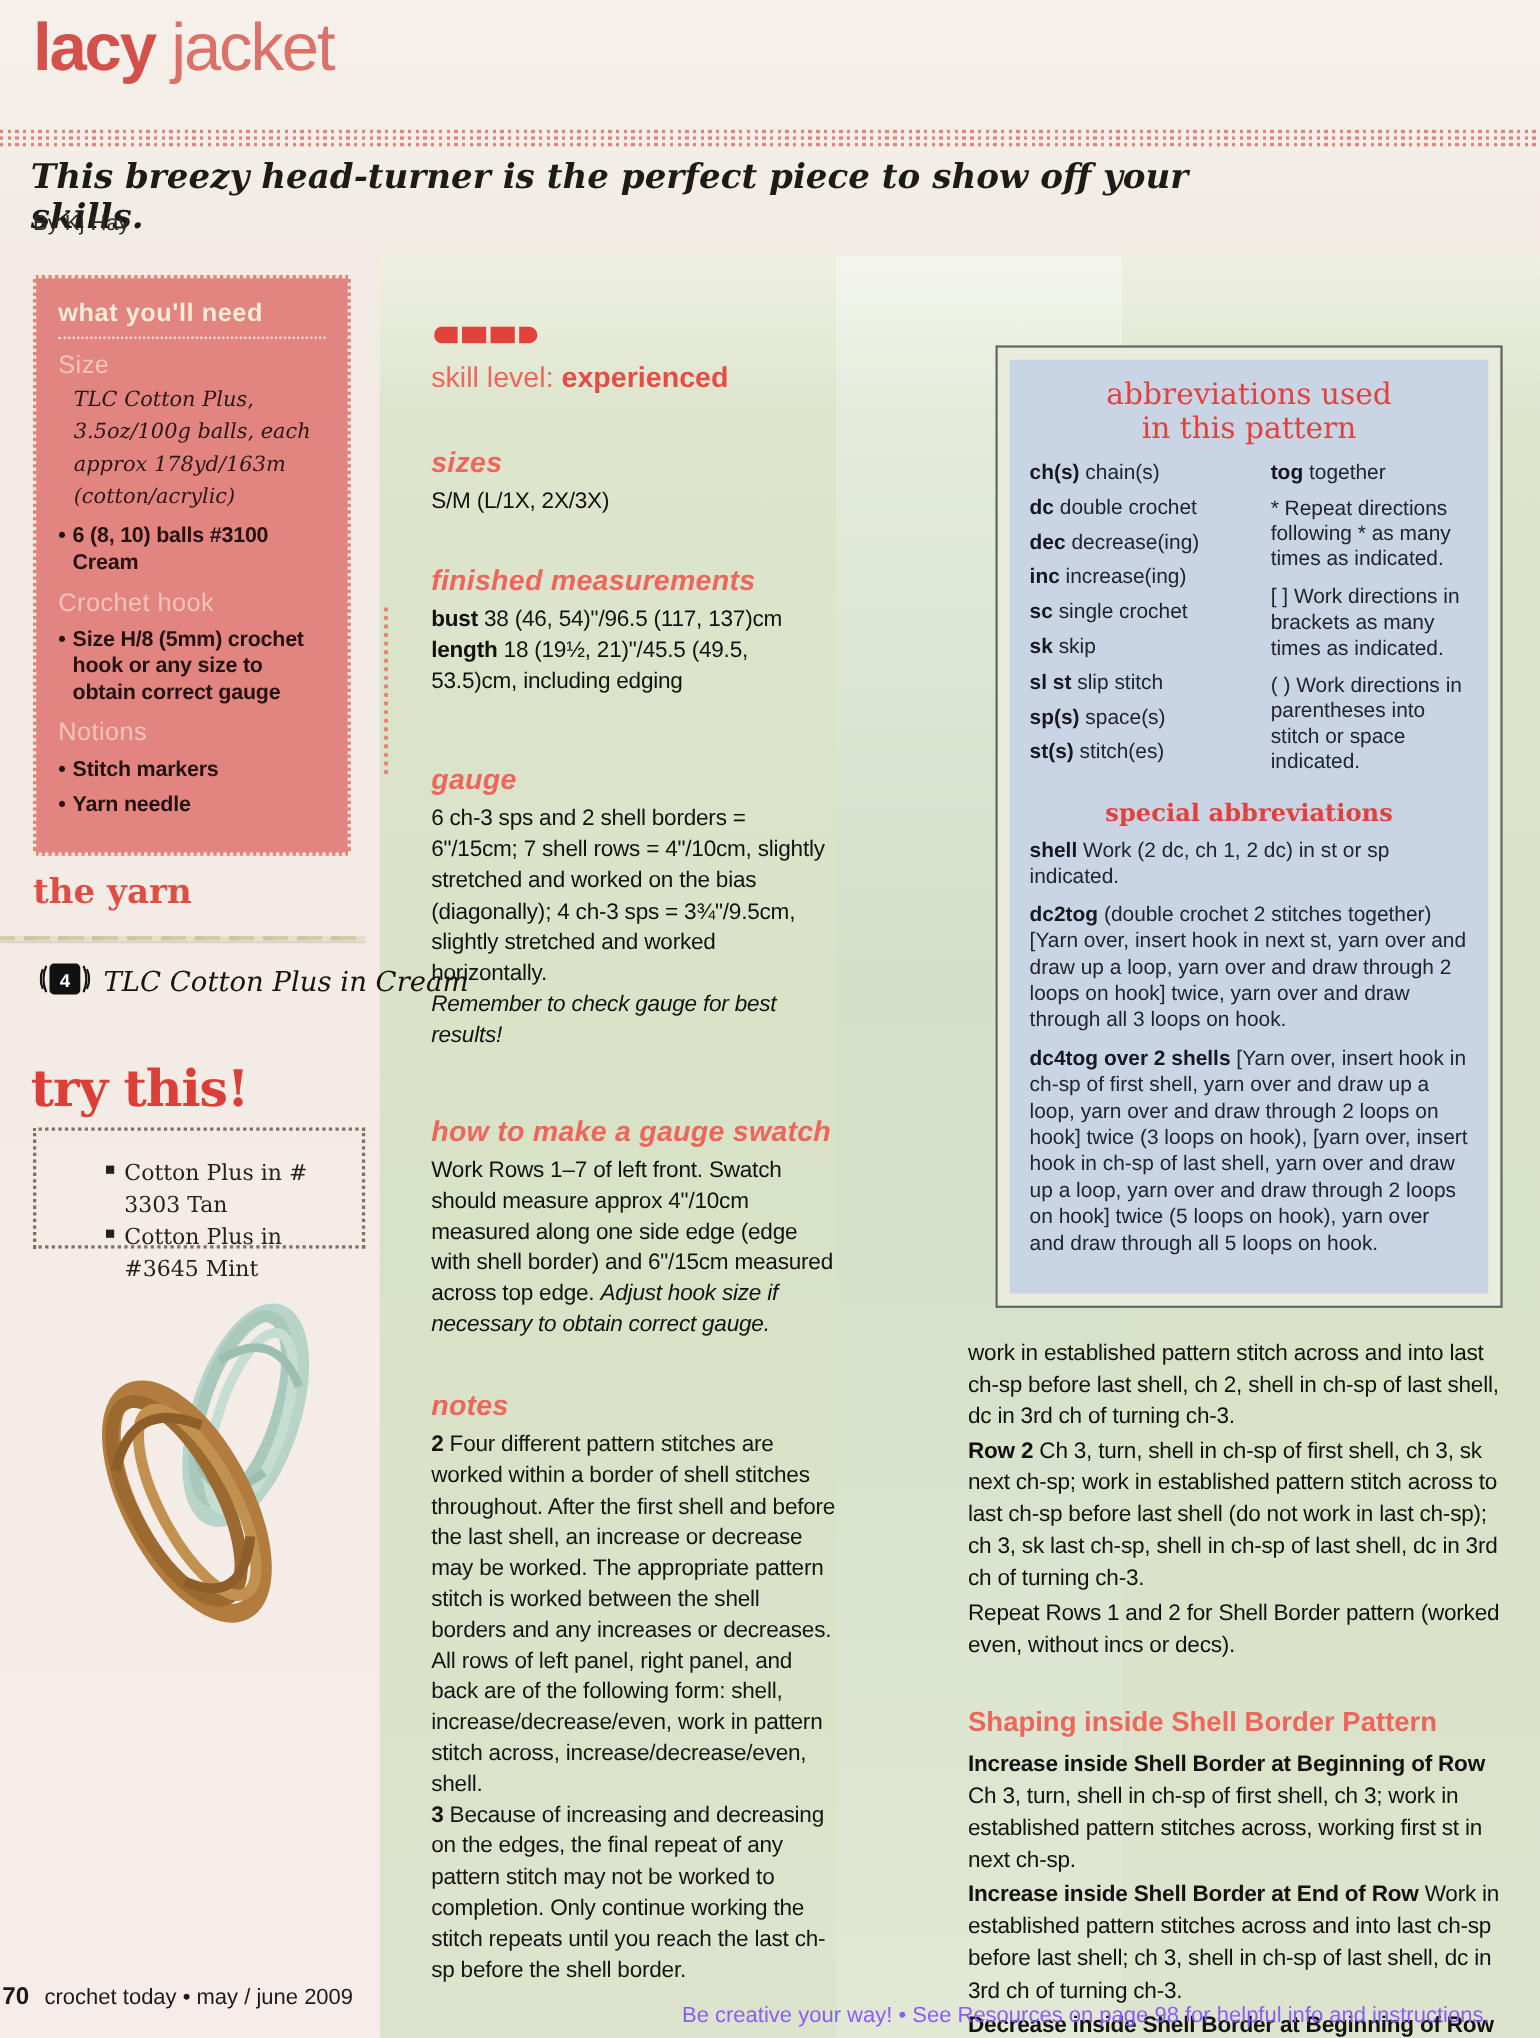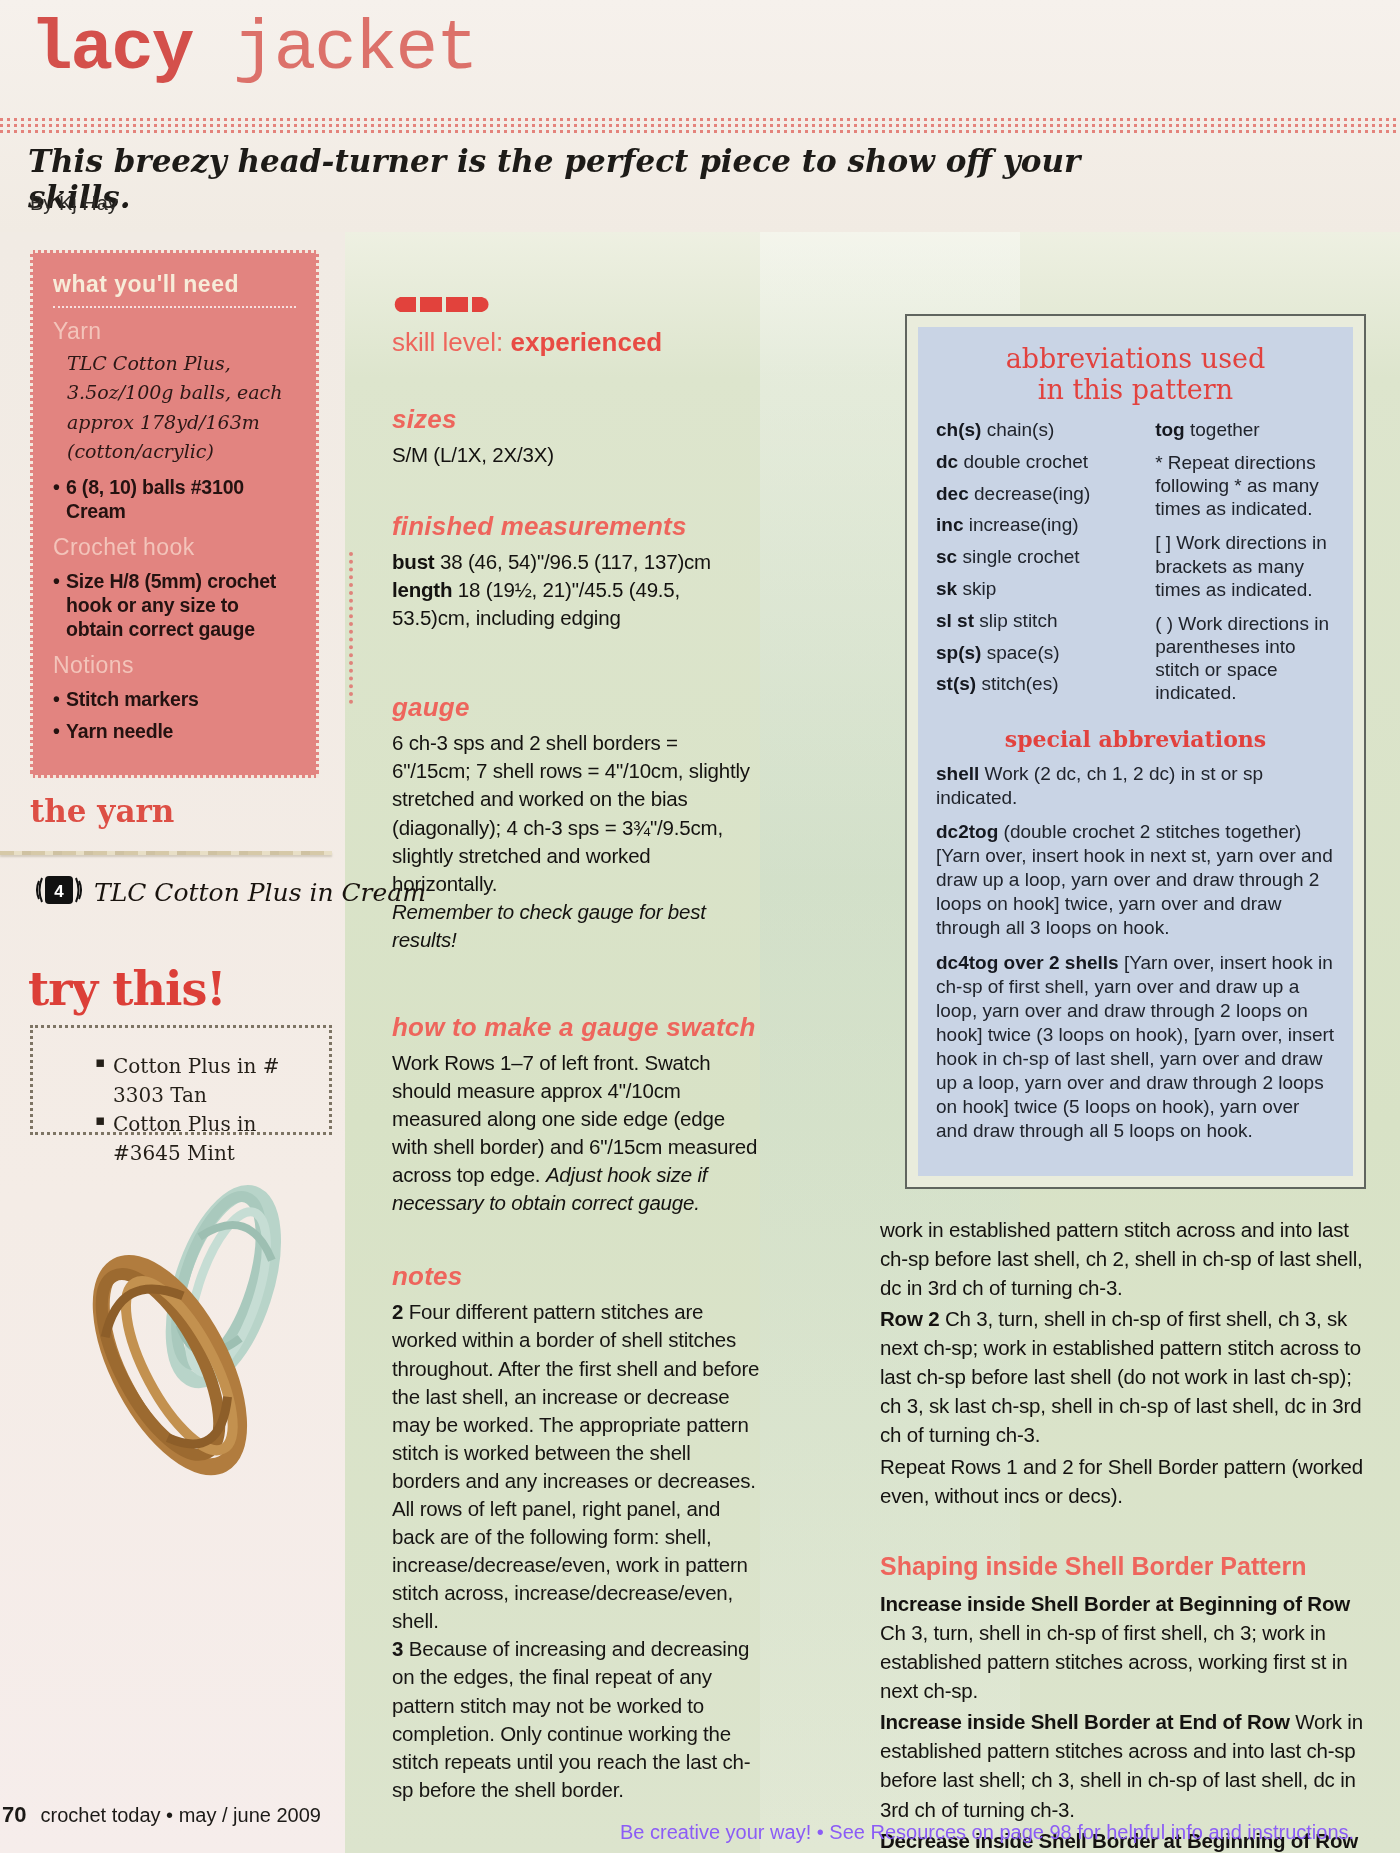--- a/index.html
+++ b/index.html
@@ -24,21 +24,21 @@
     position:absolute; left:0; top:0; width:1400px; height:232px;
     background:linear-gradient(180deg,#f6f1ec,#f1ebe3);
   }
   .left-strip{
     position:absolute; left:0; top:232px; width:345px; height:1621px;
     background:linear-gradient(180deg,#f1ebe4,#f4ece6 60%,#f6edeb);
   }
   
   .masthead{ position:absolute; left:30px; top:10px; width:1340px; }
   .masthead h1{
-    font-family:Liberation Mono, monospace; font-size:71px; letter-spacing:-2px; line-height:1.1;
+    font-family:Liberation Sans, sans-serif; font-size:61px; letter-spacing:-2px; line-height:1.1;
   }
   .masthead h1 .t-bold{ font-weight:700; color:#d4504b; }
   .masthead h1 .t-light{ font-weight:400; color:#dc716a; }
   .dotted-rules{ position:absolute; left:0; top:118px; width:1400px; }
   .dotted-rules div{
     height:3px; margin-bottom:3px;
     background-image:repeating-linear-gradient(90deg,#e4837c 0 3px,transparent 3px 7px);
   }
   .deck{
     position:absolute; left:28px; top:143px; width:1100px;
@@ -165,21 +165,21 @@
 <div class="dotted-rules">
     <div></div>
     <div></div>
     <div></div>
   </div>
 <div class="deck">This breezy head-turner is the perfect piece to show off your skills.</div>
 <div class="byline">By Kj Hay</div>
 
 <div class="need-box">
   <div class="nb-title">what you'll need</div>
-  <div class="nb-label">Yarn</div>
+  <div class="nb-label">Size</div>
   <div class="nb-italic">TLC Cotton Plus, 3.5oz/100g balls, each approx 178yd/163m (cotton/acrylic)</div>
   <ul>
     <li>6 (8, 10) balls #3100 Cream</li>
   </ul>
   <div class="nb-label">Crochet hook</div>
   <ul>
     <li>Size H/8 (5mm) crochet hook or any size to obtain correct gauge</li>
   </ul>
   <div class="nb-label">Notions</div>
   <ul>

